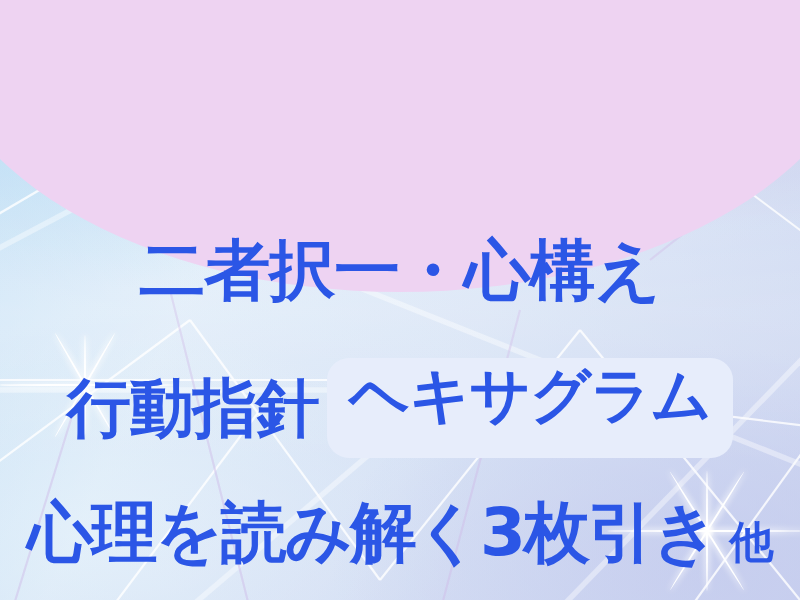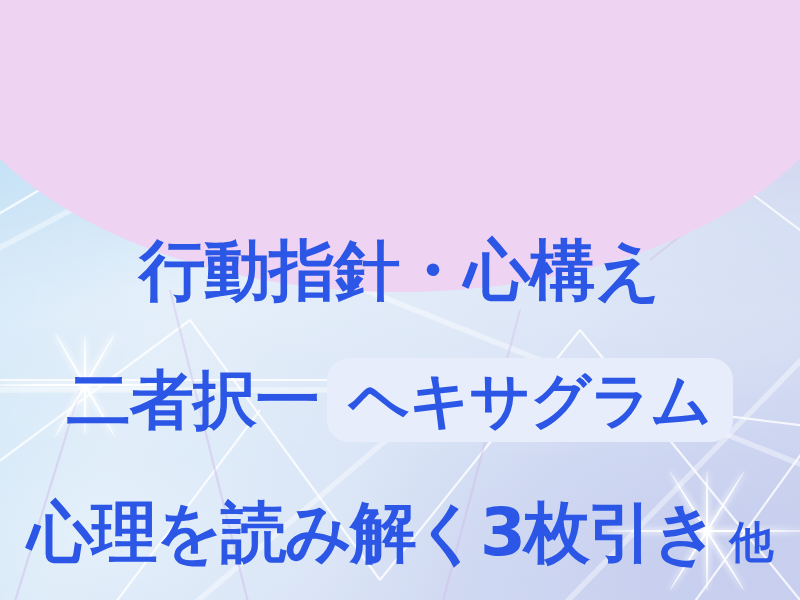--- a/index.html
+++ b/index.html
@@ -164,23 +164,24 @@
   #line-binary .txt-binary {
     font-size: 64px;
     letter-spacing: -1px;
   }
   .pill {
     display: inline-flex;
     align-items: center;
     justify-content: center;
     background: #e7edfb;
     border-radius: 22px;
-    padding: 12px 22px 12px 22px;
+    padding: 12px 22px 28px 22px;
     font-size: 60px;
     letter-spacing: -1px;
+    font-family: Liberation Mono, monospace;
   }
 
   #line-threecard {
     left: 0;
     right: 0;
     top: 500px;
     justify-content: center;
     align-items: flex-end;
     gap: 12px;
   }
@@ -297,25 +298,25 @@
         <div class="arch-char" style="transform: rotate(-14.75deg) translateY(-222px);"></div>
         <div class="arch-char" style="transform: rotate(0deg) translateY(-222px);"></div>
         <div class="arch-char" style="transform: rotate(14.75deg) translateY(-222px);"></div>
         <div class="arch-char" style="transform: rotate(29.5deg) translateY(-222px);"></div>
         <div class="arch-char" style="transform: rotate(44.25deg) translateY(-222px);"></div>
         <div class="arch-char" style="transform: rotate(59deg) translateY(-222px);"></div>
       </div>
   </div>
 
   <div class="line" id="line-principles">
-    <span>行動指針・心構え</span>
+    <span>二者択一・心構え</span>
   </div>
 
   <div class="line" id="line-binary">
-    <span class="txt-binary">二者択一</span>
+    <span class="txt-binary">行動指針</span>
     <span class="pill">ヘキサグラム</span>
   </div>
 
   <div class="line" id="line-threecard">
     <span class="txt-threecard">心理を読み解く3枚引き</span>
     <span class="txt-other">他</span>
   </div>
 
 </div>
 

